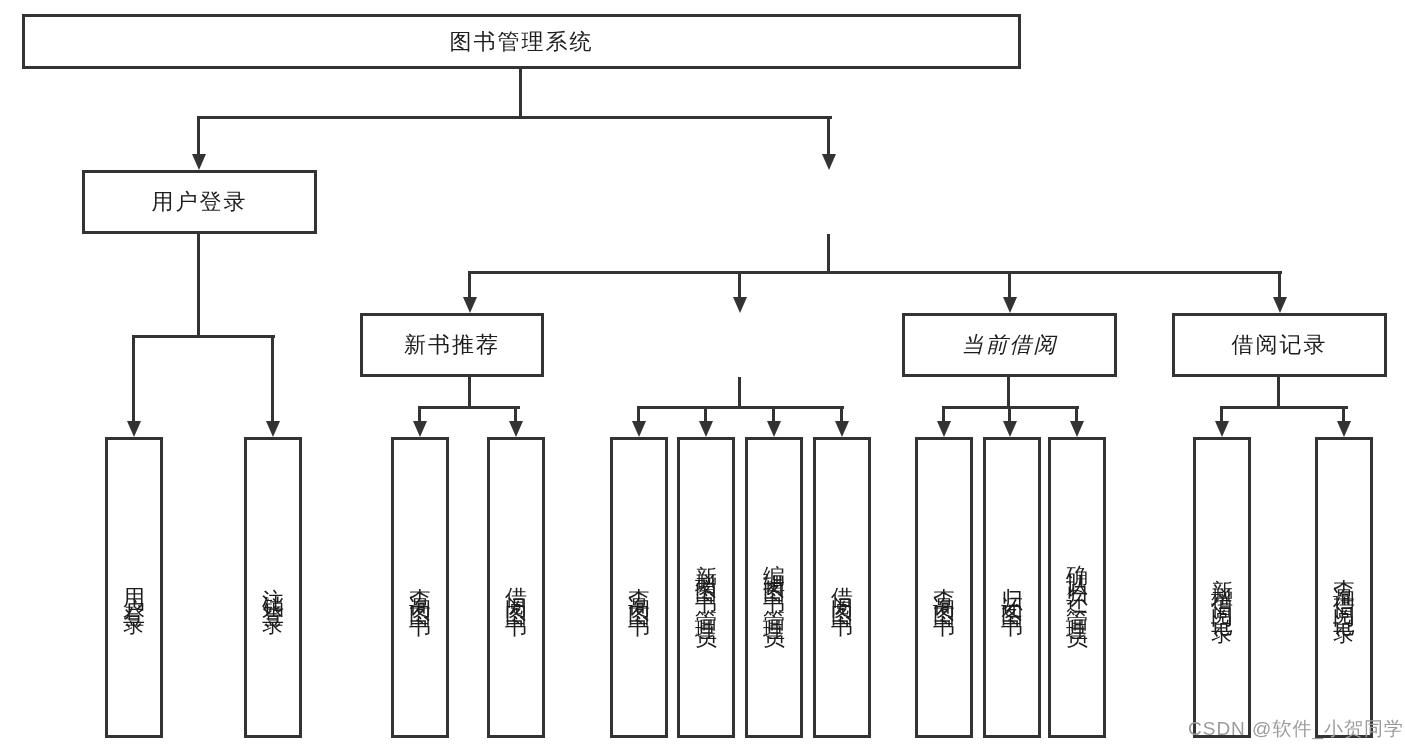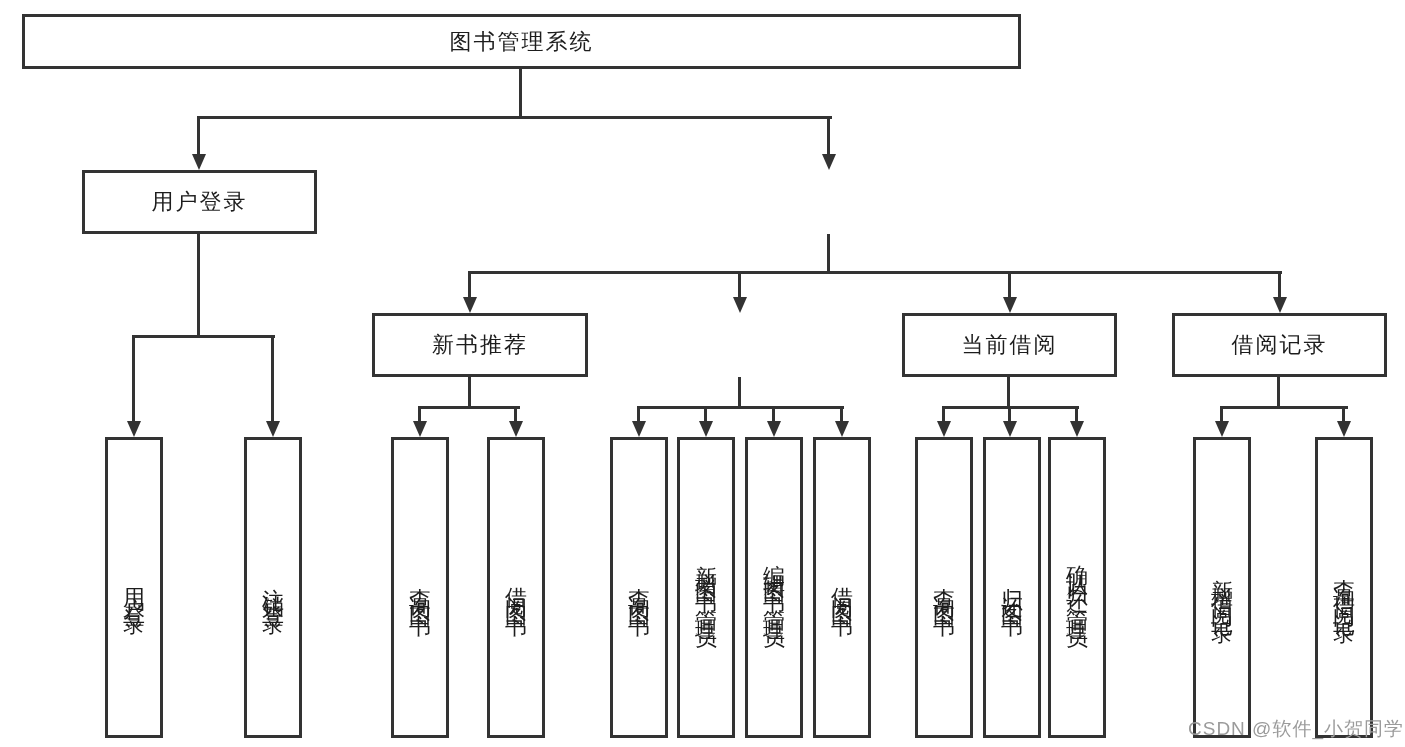--- a/index.html
+++ b/index.html
@@ -88,24 +88,24 @@
   <div class="hline" style="left:468px; top:271px; width:814px;"></div>
   <div class="vline" style="left:468px;  top:273px; height:24px;"></div>
   <div class="arrow-down" style="left:463px;  top:297px;"></div>
   <div class="vline" style="left:738px;  top:273px; height:24px;"></div>
   <div class="arrow-down" style="left:733px;  top:297px;"></div>
   <div class="vline" style="left:1008px; top:273px; height:24px;"></div>
   <div class="arrow-down" style="left:1003px; top:297px;"></div>
   <div class="vline" style="left:1278px; top:273px; height:24px;"></div>
   <div class="arrow-down" style="left:1273px; top:297px;"></div>
 
-  <div class="box" style="left:372px; top:313px; width:216px; height:64px;font-family:Liberation Serif, serif;">
+  <div class="box" style="left:360px; top:313px; width:184px; height:64px;font-family:Liberation Serif, serif;">
     <span>新书推荐</span>
   </div>
-  <div class="box" style="left:902px; top:313px; width:215px; height:64px;">
+  <div class="box" style="left:902px; top:313px; width:215px; height:64px;font-style:italic;">
     <span>当前借阅</span>
   </div>
   <div class="box" style="left:1172px; top:313px; width:215px; height:64px;">
     <span>借阅记录</span>
   </div>
 
   <div class="vline" style="left:468px; top:377px; height:31px;"></div>
   <div class="hline" style="left:418px; top:406px; width:102px;"></div>
   <div class="vline" style="left:418px; top:408px; height:13px;"></div>
   <div class="arrow-down" style="left:413px; top:421px;"></div>

